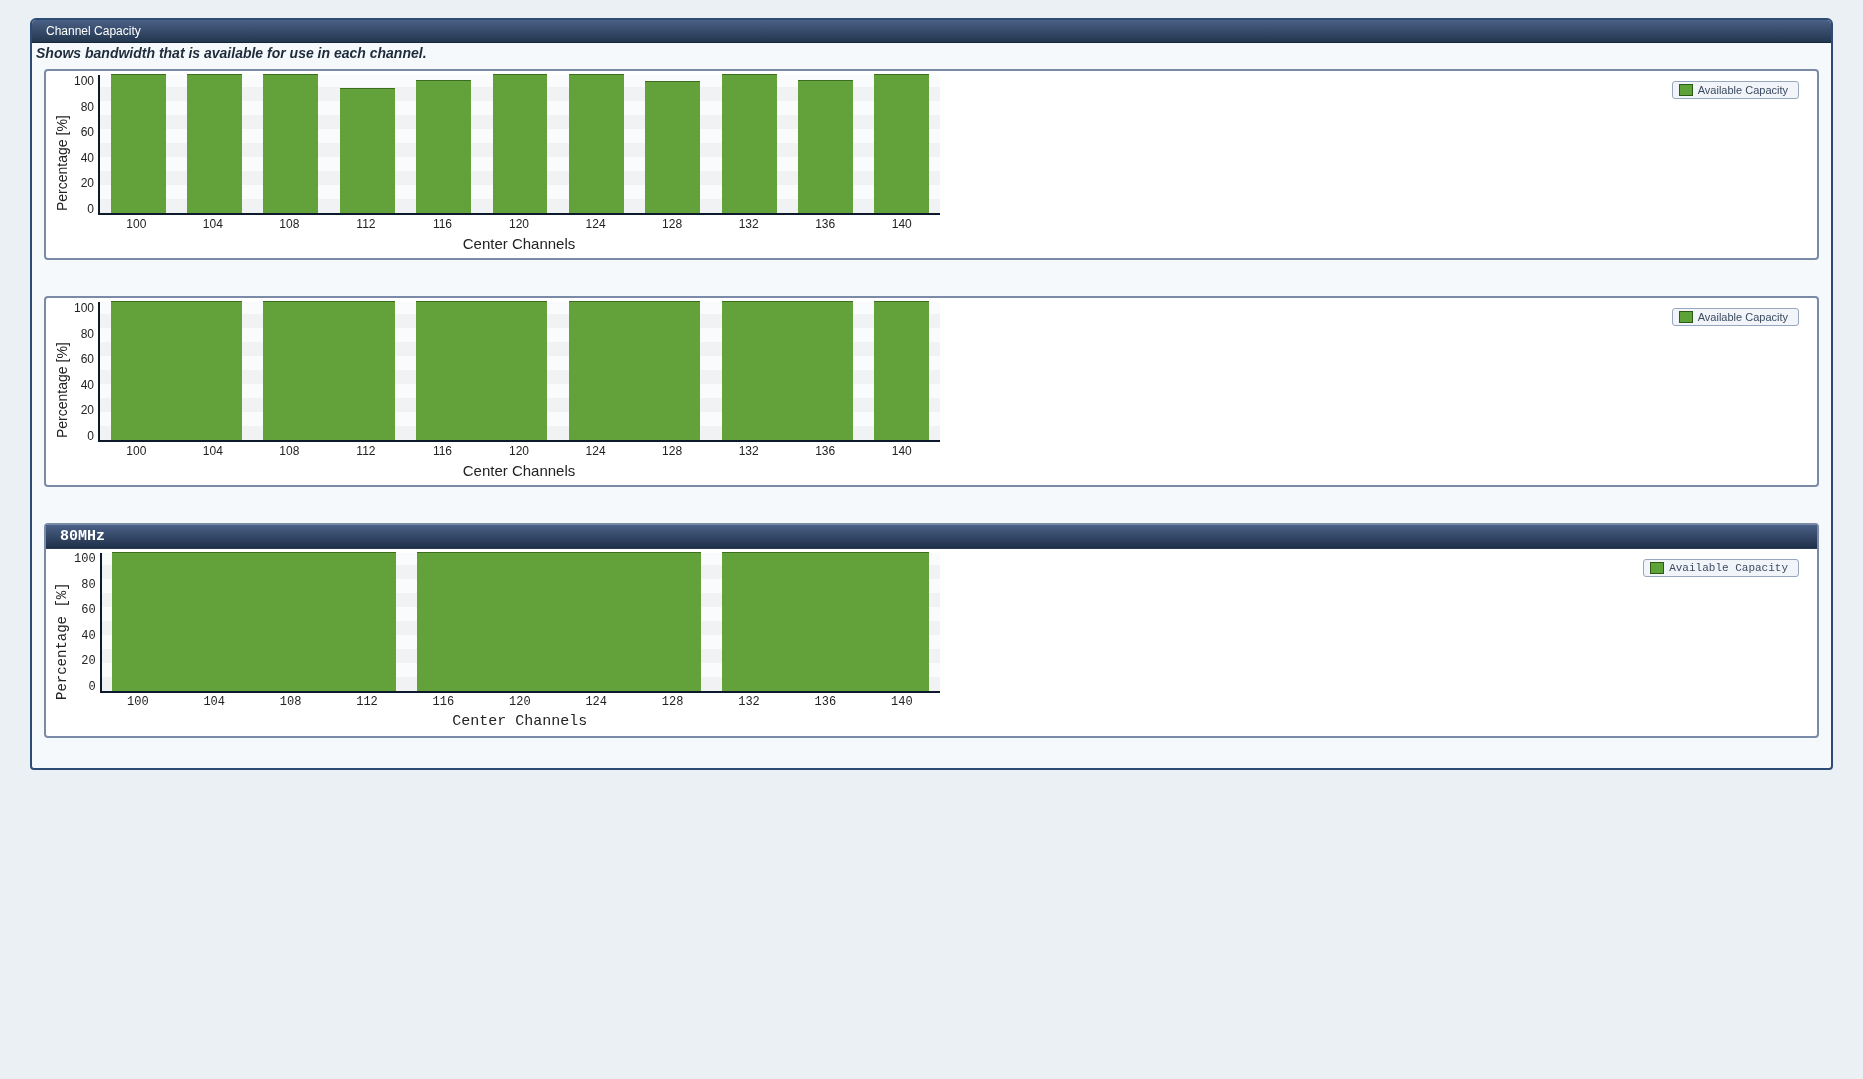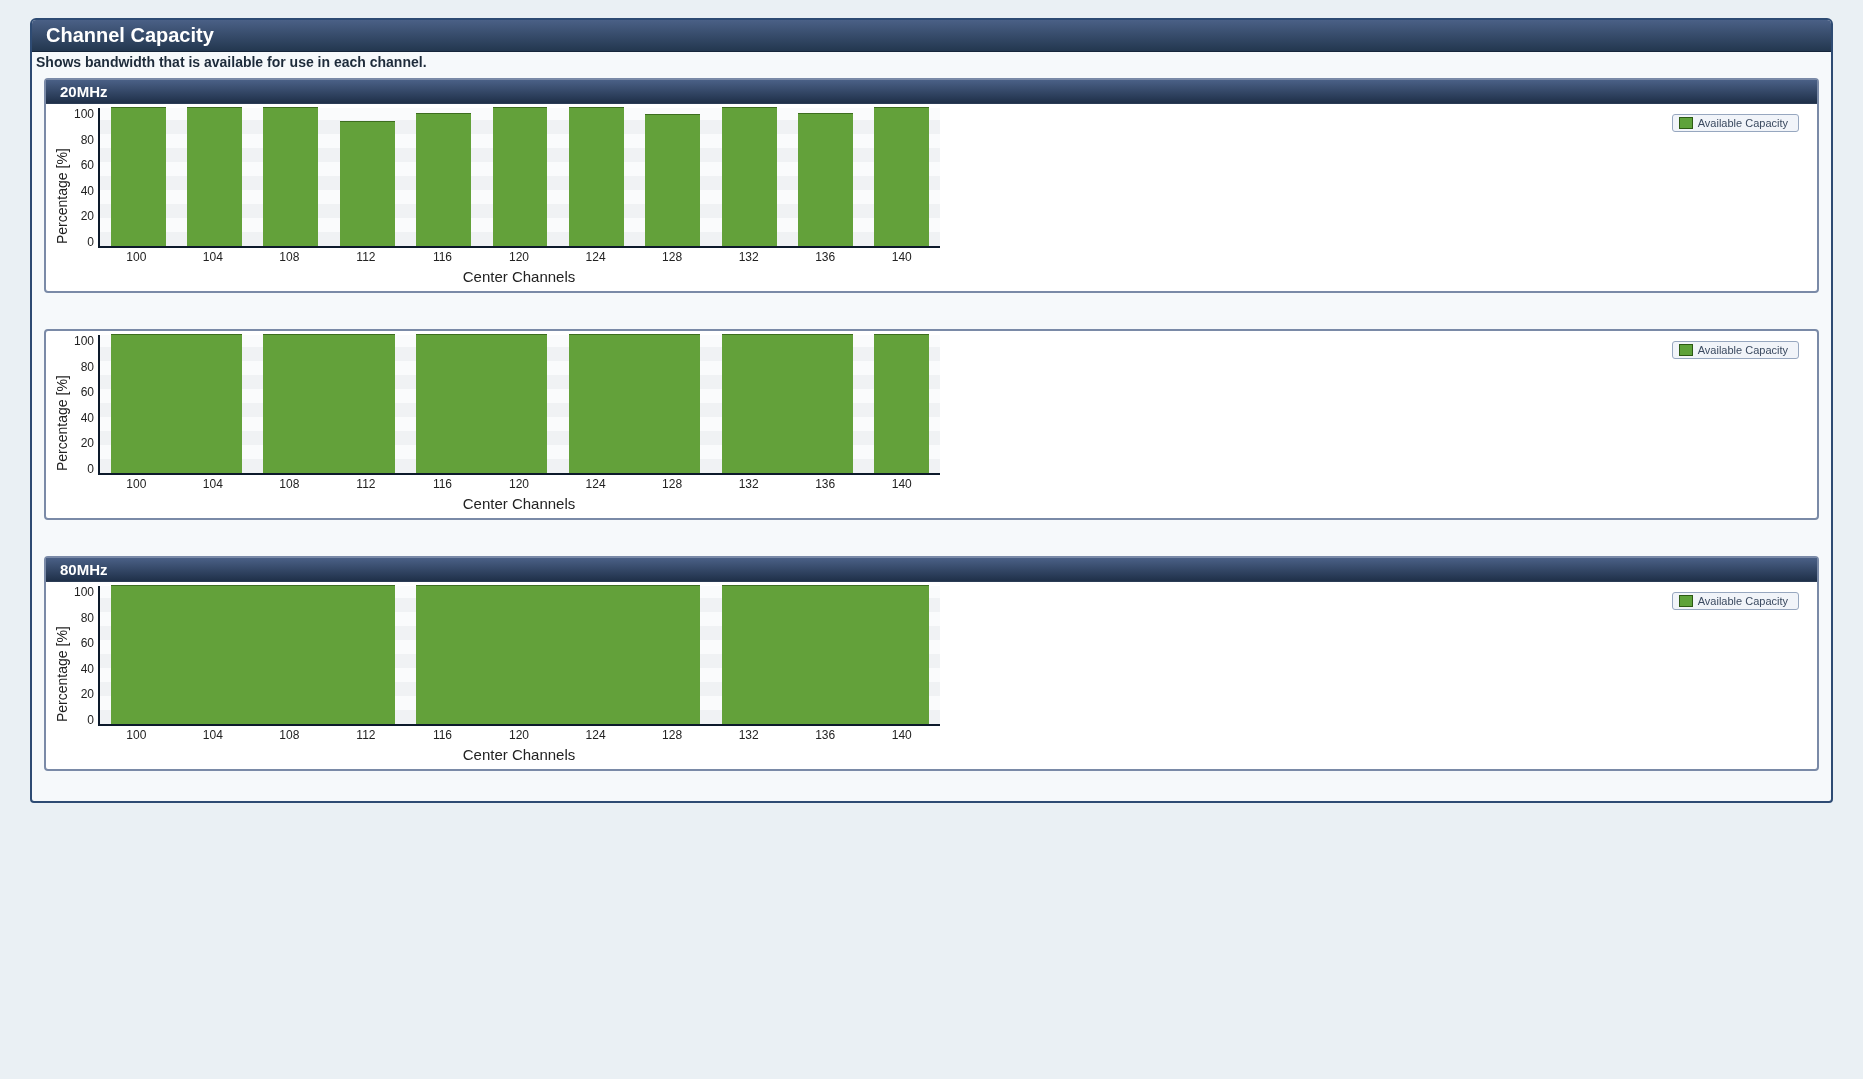--- a/index.html
+++ b/index.html
@@ -15,41 +15,42 @@
   }
   .panel-outer {
     border: 2px solid #2e4b73;
     border-radius: 6px 6px 4px 4px;
     background: #f6f9fb;
     overflow: hidden;
   }
   .panel-header {
     background: linear-gradient(#4a6086 0%, #23374f 100%);
     color: #fff;
-    font-weight: bold;
-    font-size: 20px;
+    font-weight: normal;
+    font-size: 12px;
     padding: 4px 14px 4px 14px;
     border-bottom: 1px solid #16263b;
   }
   .panel-desc {
     color: #1d2b3a;
     font-weight: bold;
     font-size: 14px;
     padding: 2px 0 8px 2px;
+    font-style: italic;
   }
   .charts-area {
     padding: 0 10px 12px 10px;
   }
   .chart-block {
     border: 2px solid #7a8aa7;
     border-radius: 4px;
     background: #fff;
     margin-bottom: 36px;
   }
-  .chart-block:last-child { margin-bottom: 8px; }
+  .chart-block:last-child { margin-bottom: 8px; font-family: Liberation Mono, monospace; }
   .chart-title-bar {
     background: linear-gradient(#4a6086 0%, #1f3049 100%);
     color: #fff;
     font-weight: bold;
     font-size: 15px;
     padding: 3px 14px;
     border-bottom: 1px solid #2b3c55;
   }
   .chart-body {
     display: flex;
@@ -166,21 +167,20 @@
 <body>
 
 <div class="page-wrap">
   <div class="panel-outer">
     <div class="panel-header">Channel Capacity</div>
     <div style="padding:0 2px 10px 2px;">
       <div class="panel-desc">Shows bandwidth that is available for use in each channel.</div>
 
       <div class="charts-area" id="charts-area">
           <div class="chart-block">
-            <div class="chart-title-bar">20MHz</div>
             <div class="chart-body">
               <div class="chart-left">
                 <div class="chart-grid-wrap">
                   <div class="y-axis-title">Percentage [%]</div>
                   <div class="y-ticks">
                     <span>100</span>
                     <span>80</span>
                     <span>60</span>
                     <span>40</span>
                     <span>20</span>

